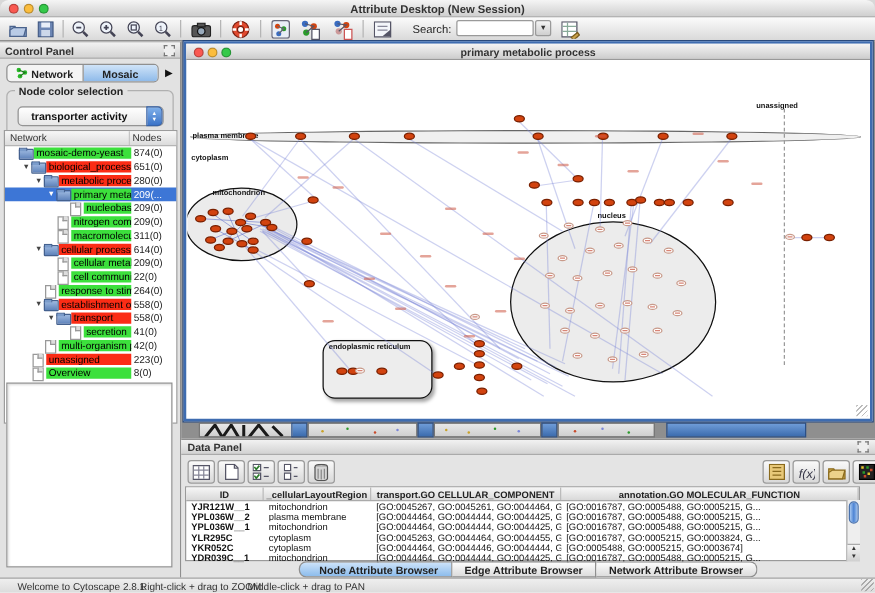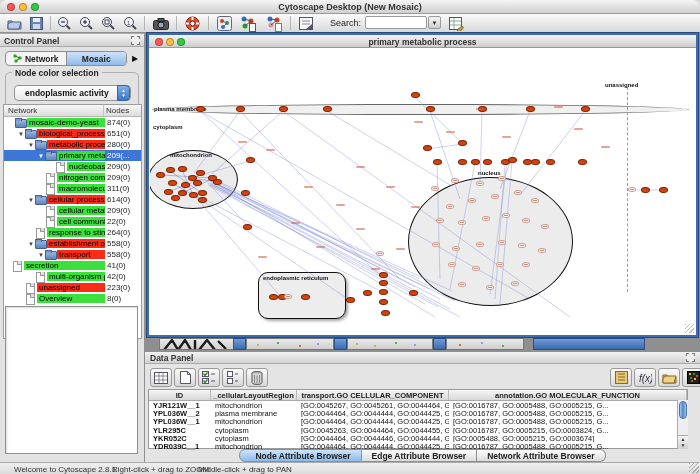--- a/index.html
+++ b/index.html
@@ -116,21 +116,21 @@
   #statusbar span { position:absolute; top:2px; }
   #app-grip { position:absolute; right:1px; bottom:1px; width:10px; height:10px; background:repeating-linear-gradient(135deg,#aaa 0 1px,transparent 1px 3px); }
 </style>
 </head>
 <body>
 
 <div id="titlebar">
   <span class="light" style="left:7px;background:#f95951;"></span>
   <span class="light" style="left:19px;background:#fbbd3e;"></span>
   <span class="light" style="left:31px;background:#35c94a;"></span>
-  <div id="win-title">Cytoscape Desktop (New Mosaic)</div>
+  <div id="win-title">Attribute Desktop (New Session)</div>
 </div>
 
 <div id="toolbar">
   <div class="tb-ico" style="left:6px">
       <svg width="15" height="12">
         <path d="M1,3 h4 l1,2 h8 v6 h-13 z" fill="#8fa9cf" stroke="#4a628c"></path>
         <path d="M1,6 l3,-2 h10 l-2,7 h-11 z" fill="#b9cbe6" stroke="#4a628c"></path>
       </svg>
     </div>
   <div class="tb-ico" style="left:28px">
@@ -251,21 +251,21 @@
     </div>
     <div class="cp-tab sel">
       <span>Mosaic</span>
     </div>
   </div>
   <span id="tab-arrow">▶</span>
 
   <div id="ncs-group">
     <span id="ncs-legend">Node color selection</span>
     <div id="ncs-combo">
-      <span>endoplasmic activity</span>
+      <span>transporter activity</span>
       <span class="cap">▲<br>▼</span>
     </div>
     <div id="ncs-check-row">
       <div id="ncs-checkbox">✓</div>
       <span id="ncs-check-label">Select nodes</span>
     </div>
   </div>
 
   <div id="tree-panel">
     <div id="tree-header">
@@ -344,21 +344,21 @@
           <span class="ticon folder"></span>
           <span class="chip red">establishment of lo...</span>
           <span class="tval">558(0)</span>
         </div>
         <div class="trow" style="padding-left: 33px;">
           <span class="tri">▼</span>
           <span class="ticon folder"></span>
           <span class="chip red">transport</span>
           <span class="tval">558(0)</span>
         </div>
-        <div class="trow" style="">
+        <div class="trow" style="padding-left: 43px;">
           <span class="tri"></span>
           <span class="ticon file"></span>
           <span class="chip green">secretion</span>
           <span class="tval">41(0)</span>
         </div>
         <div class="trow" style="padding-left: 23px;">
           <span class="tri"></span>
           <span class="ticon file"></span>
           <span class="chip green">multi-organism pro...</span>
           <span class="tval">42(0)</span>

